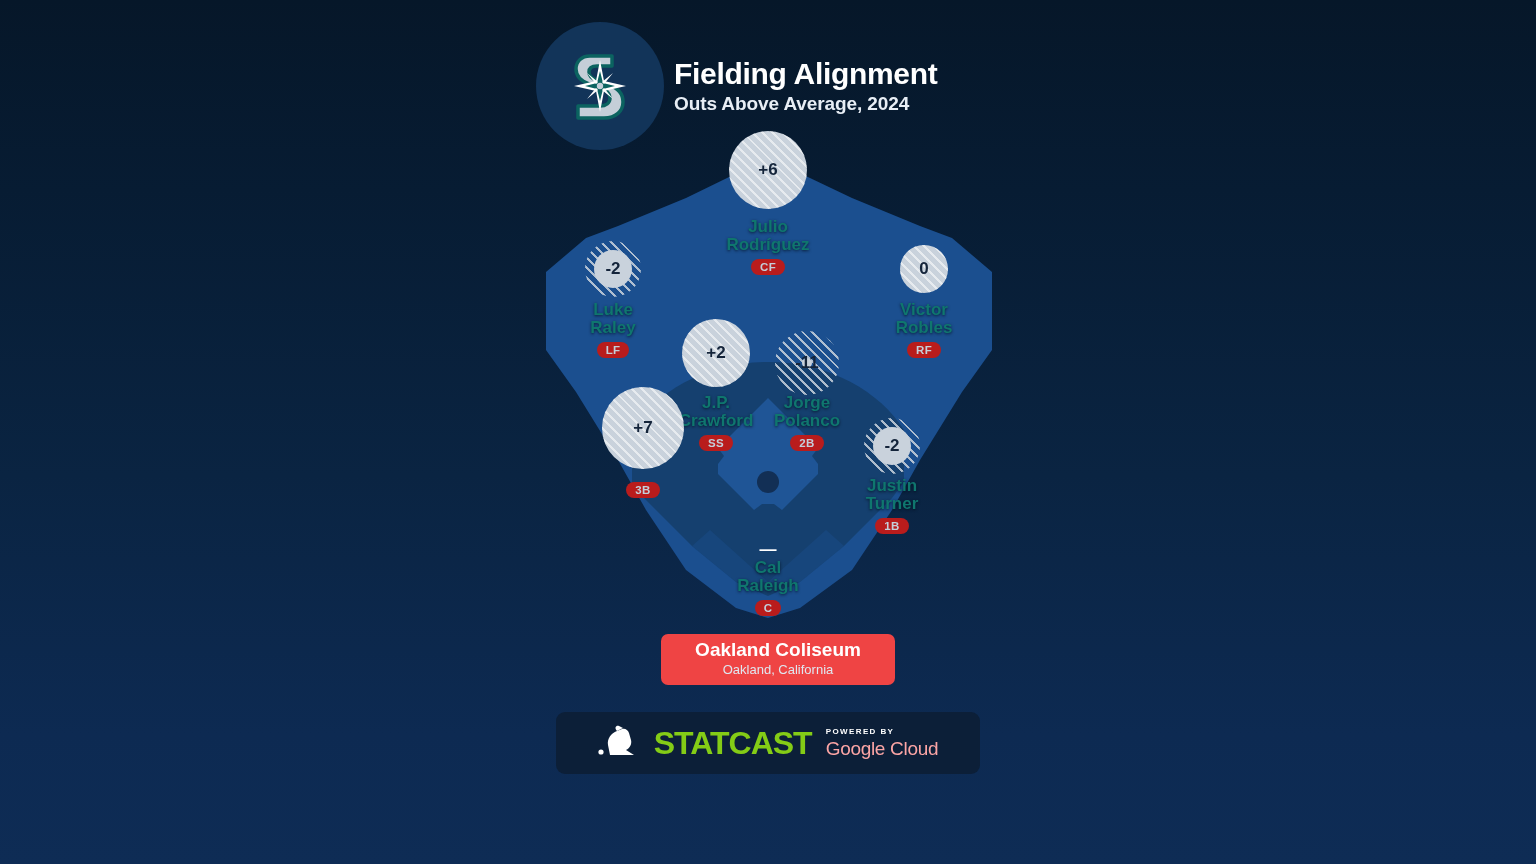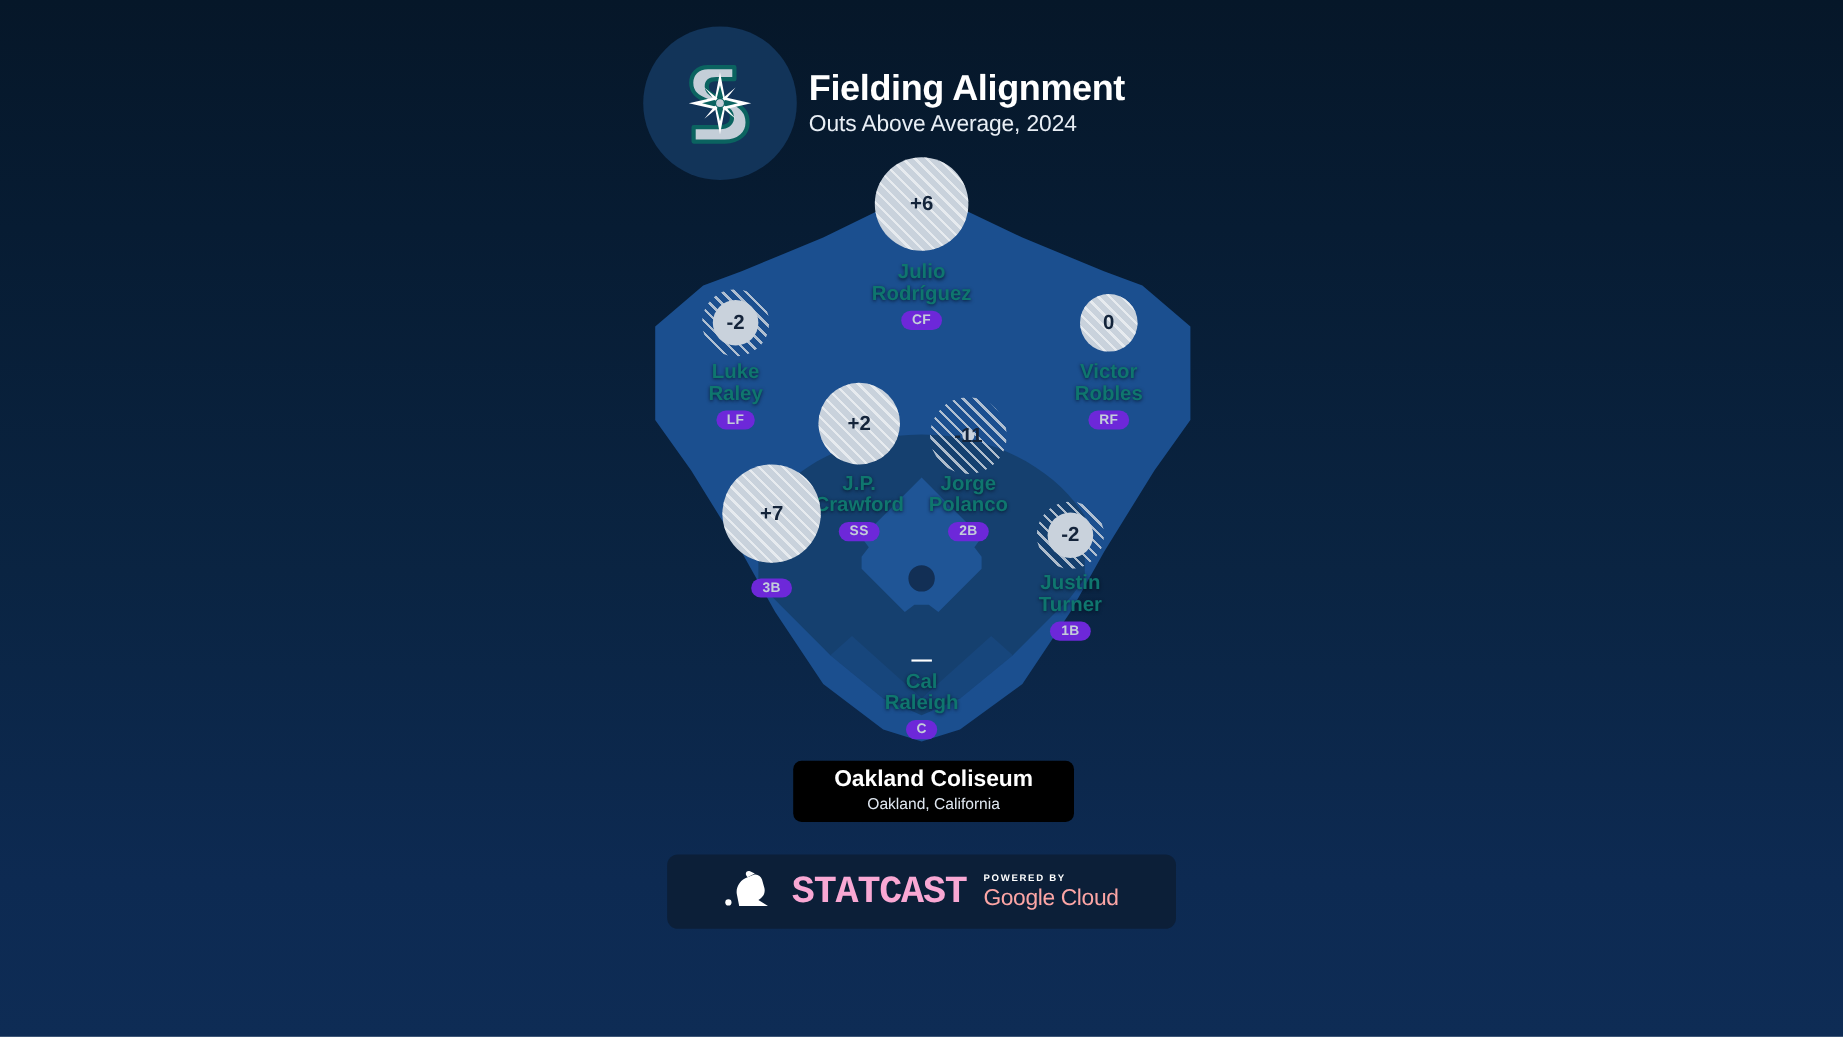--- a/index.html
+++ b/index.html
@@ -10,21 +10,21 @@
     position:relative;
   }
   .stage{position:absolute;inset:0;padding-left:20px;}
 
   
   .header{position:absolute;left:536px;top:22px;width:460px;height:128px;}
   .logo{position:absolute;left:0;top:0;width:128px;height:128px;border-radius:50%;
         background:#123459;display:flex;align-items:center;justify-content:center;}
   .title-wrap{position:absolute;left:138px;top:36px;}
   .title{font-size:30px;font-weight:bold;color:#ffffff;letter-spacing:-0.3px;line-height:1.05;}
-  .subtitle{font-size:19px;color:#e8eef5;margin-top:3px;font-weight:400;letter-spacing:-0.1px;}
+  .subtitle{font-size:19px;color:#e8eef5;margin-top:3px;font-weight:700;letter-spacing:-0.1px;}
 
   
   .field{position:absolute;left:500px;top:130px;width:540px;height:510px;}
 
   
   .player{position:absolute;transform:translateX(-50%);text-align:center;width:200px;}
   .bubble-box{position:relative;height:0;}
   .bubble{
     position:absolute;left:50%;border-radius:50%;
     transform:translate(-50%,-50%);
@@ -41,37 +41,37 @@
     content:"";position:absolute;inset:0;border-radius:50%;
     background:repeating-linear-gradient(45deg,
       rgba(255,255,255,0.55) 0px, rgba(255,255,255,0.55) 2px,
       rgba(255,255,255,0) 2px, rgba(255,255,255,0) 7px);
   }
   .bubble-val{position:absolute;left:50%;transform:translate(-50%,-50%);
     font-size:17px;font-weight:bold;color:#14243a;white-space:nowrap;z-index:3;}
   .bubble-val.dash{color:#ffffff;font-size:17px;}
   .pname{color:#0f766e;font-weight:bold;font-size:17px;line-height:1.06;
     text-shadow:0 1px 3px rgba(3,12,24,0.75);white-space:pre-line;}
-  .pos{display:inline-block;margin-top:5px;background:#6d28d9;color:#c4ced9;
+  .pos{display:inline-block;margin-top:5px;background:#b91c1c;color:#c4ced9;
     font-size:11.5px;font-weight:bold;border-radius:9px;padding:2px 9px;letter-spacing:0.3px;}
 
   
-  .venue{position:absolute;left:661px;top:634px;width:214px;background:#000000;
+  .venue{position:absolute;left:661px;top:634px;width:214px;background:#ef4444;
          border-radius:7px;padding:6px 10px 8px;text-align:center;}
   .venue-name{font-size:19px;font-weight:bold;color:#ffffff;line-height:1.1;}
   .venue-loc{font-size:13px;color:#dfe7f0;margin-top:1px;}
   .date{position:absolute;left:0;top:690px;width:1536px;text-align:center;
         font-size:13.5px;color:#b9c7d8;letter-spacing:0.8px;}
 
   
   .statcast{position:absolute;left:556px;top:712px;width:424px;height:62px;
             background:#0c1f38;border-radius:9px;display:flex;align-items:center;
             justify-content:center;gap:14px;}
-  .sc-word{font-size:32px;font-weight:bold;color:#f9a8d4;letter-spacing:-1px;
-           font-family:Liberation Mono, monospace;}
+  .sc-word{font-size:32px;font-weight:bold;color:#84cc16;letter-spacing:-1px;
+           font-family:Liberation Sans, sans-serif;}
   .gc{display:flex;flex-direction:column;align-items:flex-start;line-height:1;}
   .gc-pow{font-size:8px;font-weight:bold;color:#ffffff;letter-spacing:1.4px;}
   .gc-name{font-size:19px;color:#fca5a5;margin-top:3px;letter-spacing:-0.3px;}
 </style>
 </head>
 <body>
 
 <div class="stage">
 
   <div class="header">

